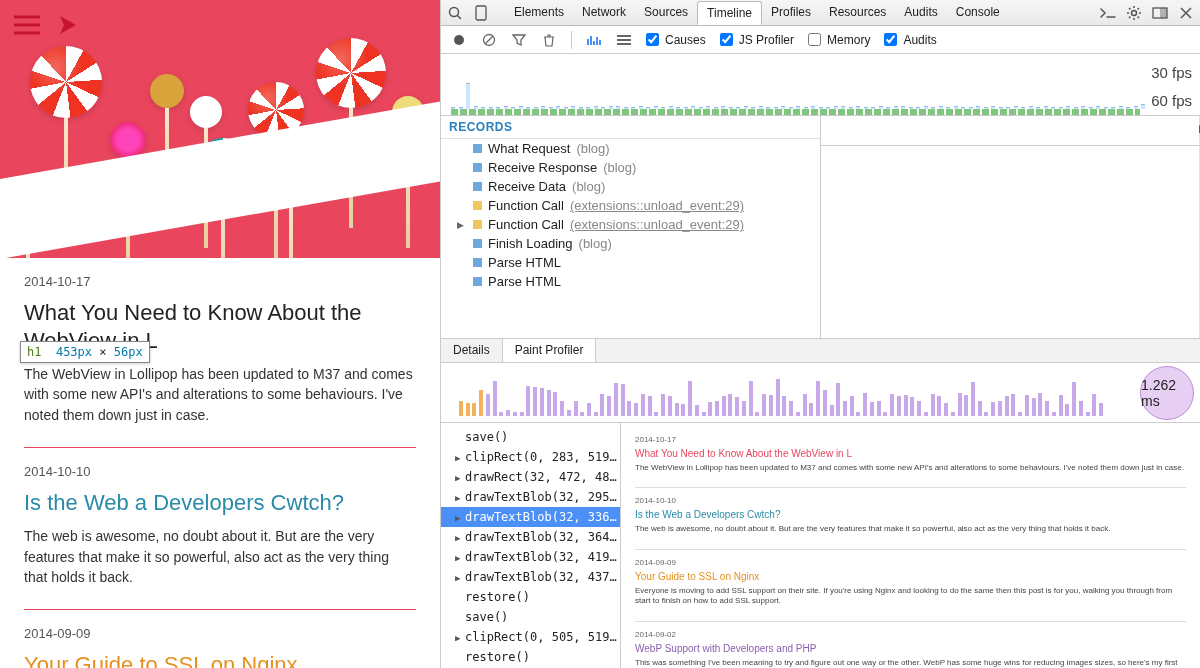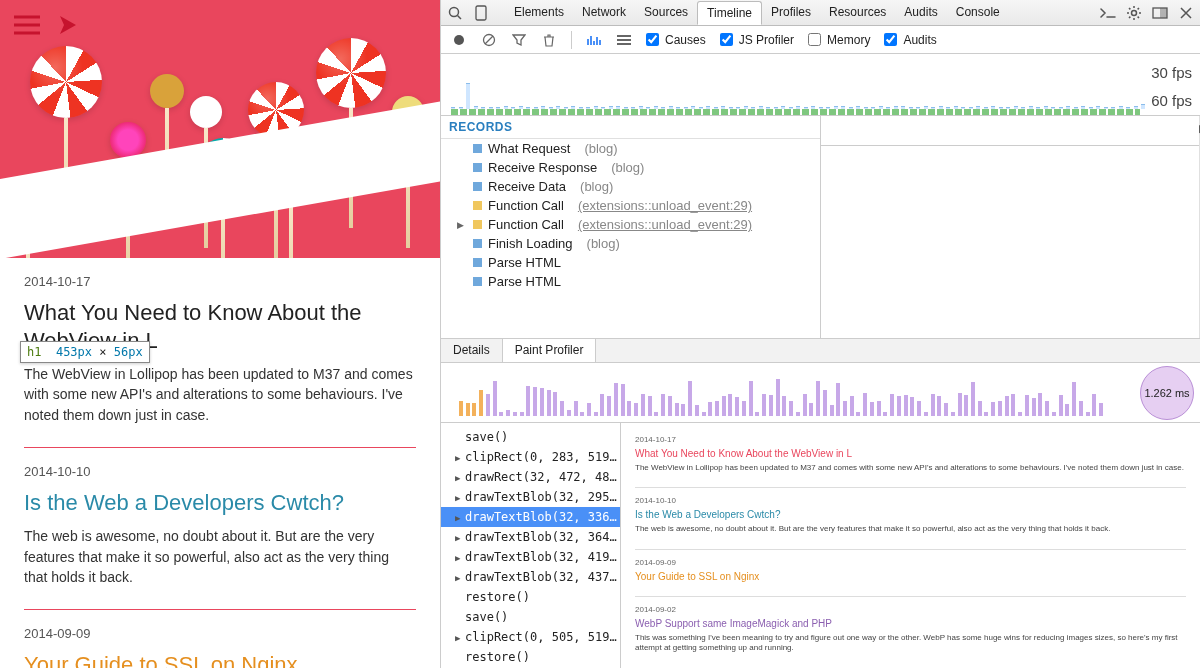--- a/index.html
+++ b/index.html
@@ -61,35 +61,35 @@
 .fps-green { position: absolute; left: 10px; right: 60px; bottom: 0; height: 6px; background: repeating-linear-gradient(90deg, #7fc77f 0 7px, #fff 7px 9px); }
 
 .dt-split { flex: 1; display: flex; min-height: 0; }
 .records-col { width: 380px; border-right: 1px solid #ccc; display: flex; flex-direction: column; }
 .records-hdr { padding: 4px 8px; font-size: 12px; color: #2a7fbf; font-weight: 600; border-bottom: 1px solid #e0e0e0; letter-spacing: .5px; }
 .records { flex: 1; overflow: auto; font-size: 13px; }
 .rec { display: flex; align-items: center; gap: 6px; padding: 2px 6px 2px 16px; }
 .rec .tri { width: 10px; color: #666; font-size: 9px; }
 .rec .sq { width: 9px; height: 9px; display: inline-block; }
 .sq.blue { background: #6fa8dc; } .sq.yellow { background: #f0c75e; }
-.rec .det { color: #888; margin-left: 8px; }
+.rec .det { color: #888; }
 .rec .det.ul { text-decoration: underline; }
 
 .flame-col { flex: 1; display: flex; flex-direction: column; border-right: 1px solid #e0e0e0; }
 .flame-head { position: relative; height: 30px; border-bottom: 1px solid #ccc; }
 .flame-play { position: absolute; left: 378px; top: 6px; color: #555; font-size: 11px; }
 
 .drawer { border-top: 1px solid #ccc; display: flex; flex-direction: column; height: 330px; }
 .drawer-tabs { display: flex; height: 24px; border-bottom: 1px solid #ccc; background: #f2f2f2; font-size: 12px; }
 .drawer-tab { padding: 4px 12px; border-right: 1px solid #ccc; }
 .drawer-tab.active { background: #fff; }
 .pp-chart { height: 60px; border-bottom: 1px solid #ccc; position: relative; padding: 6px 50px 6px 18px; }
 .pp-bar { position: absolute; bottom: 6px; width: 4px; background: #c7a8e8; }
 .pp-bar.orange { background: #f3b15b; }
-.pp-time { position: absolute; right: 6px; top: 50%; transform: translateY(-50%); background: #e6cff2; border: 1px solid #b98fd6; border-radius: 50%; width: 54px; height: 54px; display: flex; align-items: center; justify-content: center; font-size: 11px; }
+.pp-time { position: absolute; right: 6px; top: 50%; transform: translateY(-50%); background: #e6cff2; border: 1px solid #b98fd6; border-radius: 50%; width: 54px; height: 54px; display: flex; align-items: center; justify-content: center; font-size: 14px; }
 .pp-bottom { display: flex; flex: 1; min-height: 0; }
 .pp-calls { width: 180px; border-right: 1px solid #ccc; overflow: auto; font: 12px/1.5 Menlo, Consolas, monospace; padding: 4px 0; }
 .call { padding: 1px 6px 1px 14px; white-space: nowrap; }
 .call .tri { display: inline-block; width: 10px; font-size: 9px; color: #555; }
 .call.sel { background: #4a90f7; color: #fff; }
 .pp-preview { flex: 1; overflow: auto; padding: 12px 14px; font-size: 9px; color: #444; }
 .pp-preview .mini-post { margin-bottom: 14px; }
 .pp-preview .mini-date { font-size: 8px; color: #666; margin-bottom: 4px; }
 .pp-preview .mini-title { font-size: 10px; margin-bottom: 4px; }
 .pp-preview .mini-title.red { color: #e9465d; } .mini-title.blue { color: #2a8aa8; }
@@ -545,23 +545,24 @@
           <hr>
           <div class="mini-post">
             <div class="mini-date">2014-10-10</div>
             <div class="mini-title blue">Is the Web a Developers Cwtch?</div>
             <div class="mini-body">The web is awesome, no doubt about it. But are the very features that make it so powerful, also act as the very thing that holds it back.</div>
           </div>
           <hr>
           <div class="mini-post">
             <div class="mini-date">2014-09-09</div>
             <div class="mini-title orange">Your Guide to SSL on Nginx</div>
+            <div class="mini-body">Everyone is moving to add SSL support on their site. If you're using Nginx and looking to do the same then this post is for you, walking you through from start to finish on how to add SSL support.</div>
           </div>
           <hr>
           <div class="mini-post">
             <div class="mini-date">2014-09-02</div>
-            <div class="mini-title purple">WebP Support same ImageMagick and PHP</div>
+            <div class="mini-title purple">WebP Support with Developers and PHP</div>
             <div class="mini-body">This was something I've been meaning to try and figure out one way or the other. WebP has some huge wins for reducing images sizes, so here's my first attempt at getting something up and running.</div>
           </div>
         </div>
     </div>
   </div>
 </div>
 
 </body></html>

